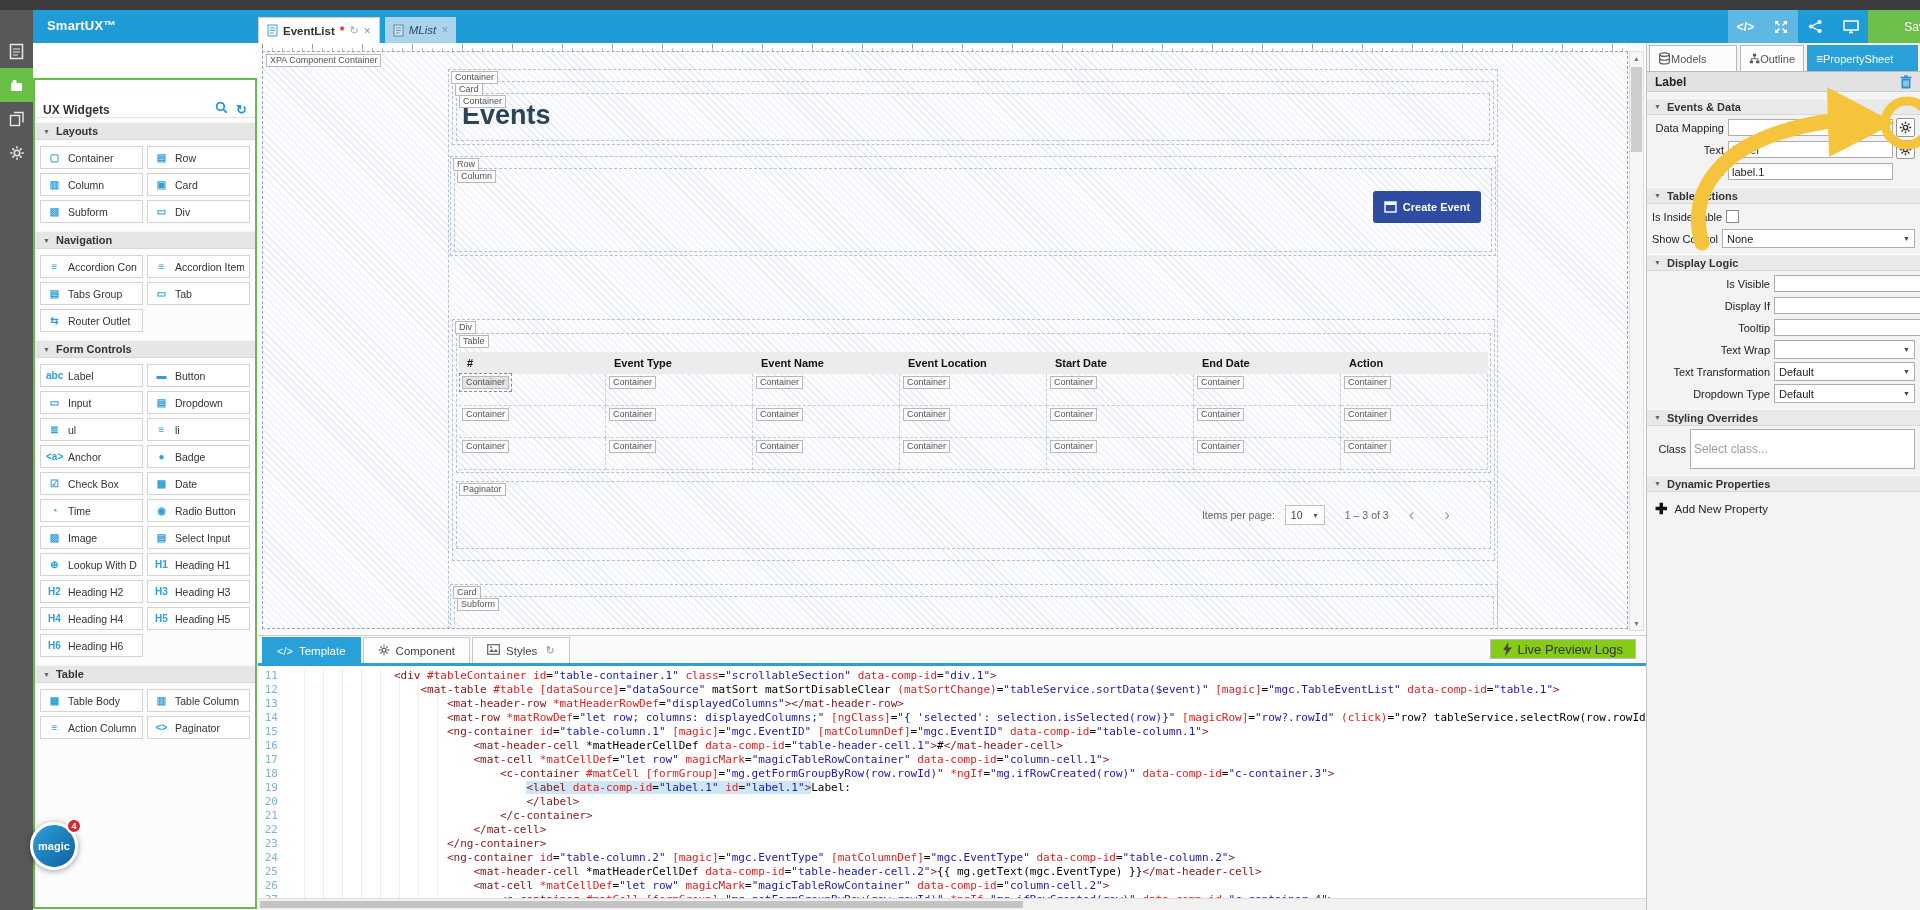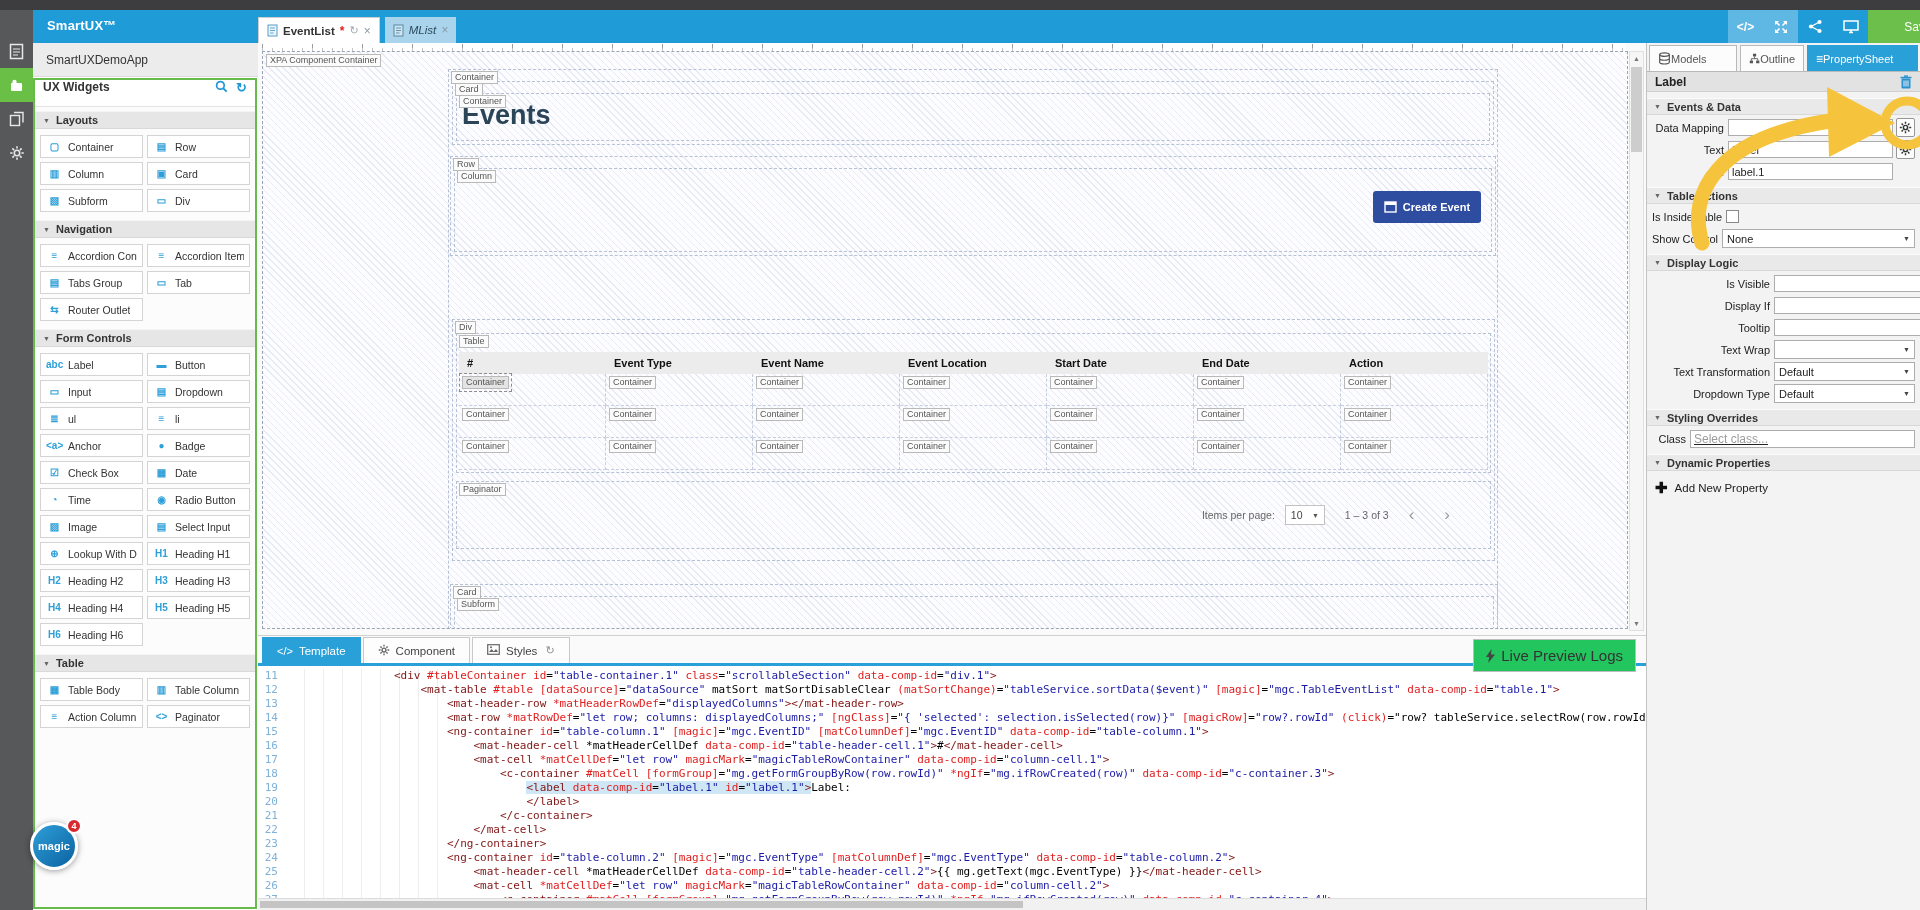--- a/index.html
+++ b/index.html
@@ -22,21 +22,21 @@
   .tab-star { color:#e02020; font-weight:bold; font-size:12px; }
   #topbar-actions { position:absolute; right:0; top:0; height:33px; display:flex; align-items:stretch; }
   .tb-btn { width:35px; display:flex; align-items:center; justify-content:center; color:#fff; font-size:12px; font-weight:bold; }
   .tb-btn.lit { background:#5fb7e3; }
   .tb-save { width:52px; background:#6cbf4b; color:#fff; display:flex; align-items:center; justify-content:center; font-size:12px;padding-left:48px; }
 
   
   #left-panel { position:absolute; left:33px; top:43px; width:225px; height:867px; background:#fff; z-index:3; }
   .app-row { height:34px; background:#ececec; border-bottom:1px solid #dcdcdc; display:flex; align-items:center; padding-left:13px; font-size:12px; color:#333; }
   #widgets { position:absolute; left:0; top:35px; right:1px; bottom:1px; border:2px solid #66bb4a; background:#fcfcfc; overflow:hidden; }
-  .widgets-header { height:27px; display:flex; align-items:flex-start; padding:0 8px; background:#fff; border-bottom:1px solid #e4e4e4; }
+  .widgets-header { height:38px; display:flex; align-items:flex-end; padding:0 8px; background:#fff; border-bottom:1px solid #e4e4e4; }
   .widgets-header .wt { font-size:12px; font-weight:bold; color:#333; flex:1; }
   .hicon { color:#2196d3; font-size:13px; margin-left:8px; font-weight:bold; }
   .wsec-header { height:18px; background:#e6e6e6; display:flex; align-items:center; gap:6px; padding:0 8px; font-size:11px; font-weight:bold; color:#333; border-top:1px solid #f5f5f5; border-bottom:1px solid #d9d9d9; margin-top:4px; }
   .wsec-header .tri { font-size:7px; color:#666; }
   .wgrid { display:grid; grid-template-columns:1fr 1fr; gap:4px; padding:6px 5px 4px 5px; }
   .witem { height:23px; background:#fff; border:1px solid #d4d4d4; display:flex; align-items:center; gap:5px; padding:0 5px; overflow:hidden; }
   .wicon { color:#2e9fd9; font-size:10px; font-weight:bold; width:17px; flex:none; text-align:center; }
   .wlabel { font-size:10.5px; color:#333; white-space:nowrap; overflow:hidden; }
 
   
@@ -71,21 +71,21 @@
   .vs-arrow { position:absolute; left:0; width:13px; height:13px; text-align:center; font-size:7px; color:#777; line-height:13px; }
   .vs-thumb { position:absolute; left:1px; width:11px; top:15px; height:85px; background:#cdcdcd; }
 
   
   #editor { position:absolute; left:258px; top:635px; width:1388px; height:275px; background:#fff; border-top:1px solid #d0d0d0; }
   #editor-tabs { position:relative; height:30px; background:#fafafa; border-bottom:3px solid #2aa0d8; display:flex; align-items:flex-end; padding-left:4px; gap:2px; }
   .etab { height:26px; display:flex; align-items:center; gap:6px; padding:0 14px; font-size:11.5px; border:1px solid #c9c9c9; border-bottom:none; background:#fdfdfd; color:#444; }
   .etab.active { background:#2aa0d8; color:#fff; border-color:#2aa0d8; }
   .etab .eicon { font-size:11px; }
   .etab .sync { color:#8b8b8b; font-size:11px; margin-left:2px; }
-  #live-preview { position:absolute; right:10px; top:3px; height:33px; border:1px solid #bdbdbd; background:#22c55e; display:flex; align-items:center; gap:6px; padding:0 12px; font-size:15px; color:#333; }
+  #live-preview { position:absolute; right:10px; top:3px; height:20px; border:1px solid #bdbdbd; background:#84cc16; display:flex; align-items:center; gap:6px; padding:0 12px; font-size:13px; color:#333; }
   #code-area { position:absolute; left:0; right:0; top:33px; bottom:12px; overflow:hidden; font-family:"DejaVu Sans Mono", monospace; font-size:11px; }
   .cline { display:flex; height:14px; line-height:14px; white-space:pre; }
   .cnum { width:30px; flex:none; text-align:right; padding-right:10px; color:#7fb2d9; }
   .ccontent { flex:1; overflow:hidden; }
   .ct { color:#811515; }
   .ca { color:#e01e1e; }
   .cs { color:#1a1aa6; }
   .selbg { background:#cfe6f5; }
   .indent-guides { position:absolute; left:46px; top:33px; bottom:12px; width:150px; pointer-events:none;
     background-image:repeating-linear-gradient(to right, #e9e9e9 0 1px, transparent 1px 19px); opacity:.8; }
@@ -103,21 +103,21 @@
   #pel-header .sp { flex:1; }
   .psec-header { height:17px; background:#e9e9e9; border-top:1px solid #fbfbfb; border-bottom:1px solid #d8d8d8; display:flex; align-items:center; gap:6px; padding:0 7px; font-size:11px; font-weight:bold; color:#333; margin-top:6px; }
   .psec-header .tri { font-size:7px; color:#666; }
   .prow { display:flex; align-items:center; gap:4px; padding:0 5px; margin-top:3px; min-height:19px; }
   .plabel { font-size:11px; color:#222; flex:none; white-space:nowrap; }
   .s0 .plabel { width:72px; text-align:right; }
   .s2 .plabel { width:118px; text-align:right; }
   .s3 .plabel { width:34px; text-align:right; }
   .pctrl { flex:1; display:flex; align-items:center; gap:3px; }
   .pinput { flex:1; height:17px; border:1px solid #adadad; background:#fff; font-size:11px; padding:0 3px; color:#222; font-family:"Liberation Sans",sans-serif; min-width:0; }
-  .pinput.tall { height:18px; font-size:12px;text-decoration:underline; }
+  .pinput.tall { height:40px; font-size:12px; }
   .pinput::placeholder { color:#9c9c9c; }
   .gearbtn { flex:none; width:19px; height:19px; border:1px solid #979797; background:#fdfdfd; border-radius:2px; display:flex; align-items:center; justify-content:center; padding:0; }
   .nogear { margin-right:22px; }
   .pselect { flex:1; height:19px; border:1px solid #adadad; background:#fff; display:flex; align-items:center; justify-content:space-between; padding:0 4px; font-size:11px; color:#222; }
   .pselect .arr { font-size:7px; color:#444; }
   .pcheck { width:13px; height:13px; border:1px solid #8a8a8a; background:#fff; flex:none; }
   .addrow { display:flex; align-items:center; gap:7px; padding:8px 8px; font-size:11.5px; color:#222; }
   .addrow .plus { font-size:15px; font-weight:bold; color:#111; }
   #annotation { position:absolute; left:0; top:0; width:274px; height:420px; pointer-events:none; z-index:30; }
 </style>
@@ -211,21 +211,20 @@
         <svg width="16" height="14" viewBox="0 0 16 14">
             <rect x="1" y="1" width="14" height="9" fill="none" stroke="#fff" stroke-width="1.5"></rect>
             <path d="M6 12.5h4M8 10v2.5" stroke="#fff" stroke-width="1.5"></path>
           </svg>
       </div>
       <div class="tb-save">Save</div>
     </div>
   </div>
 
   <div id="left-panel">
-    <div class="app-row">SmartUXDemoApp</div>
     <div id="widgets">
       <div class="widgets-header">
         <span class="wt">UX Widgets</span>
         <span class="hicon">
           <svg width="13" height="13" viewBox="0 0 13 13">
               <circle cx="5.4" cy="5.4" r="3.8" fill="none" stroke="#2196d3" stroke-width="1.7"></circle>
               <path d="M8.3 8.3l3.4 3.4" stroke="#2196d3" stroke-width="1.9"></path>
             </svg>
         </span>
         <span class="hicon">↻</span>

